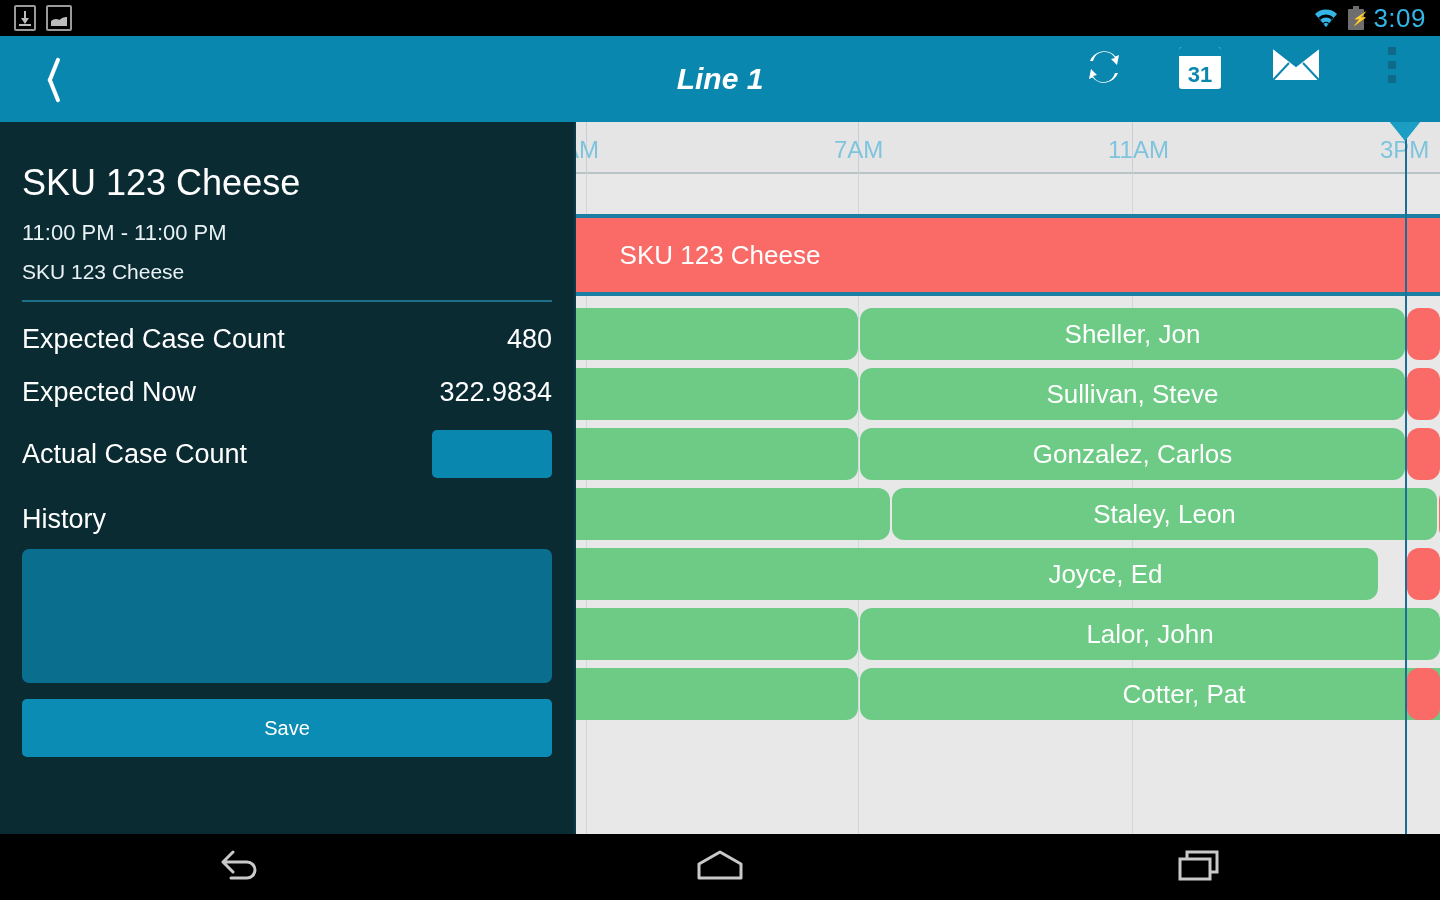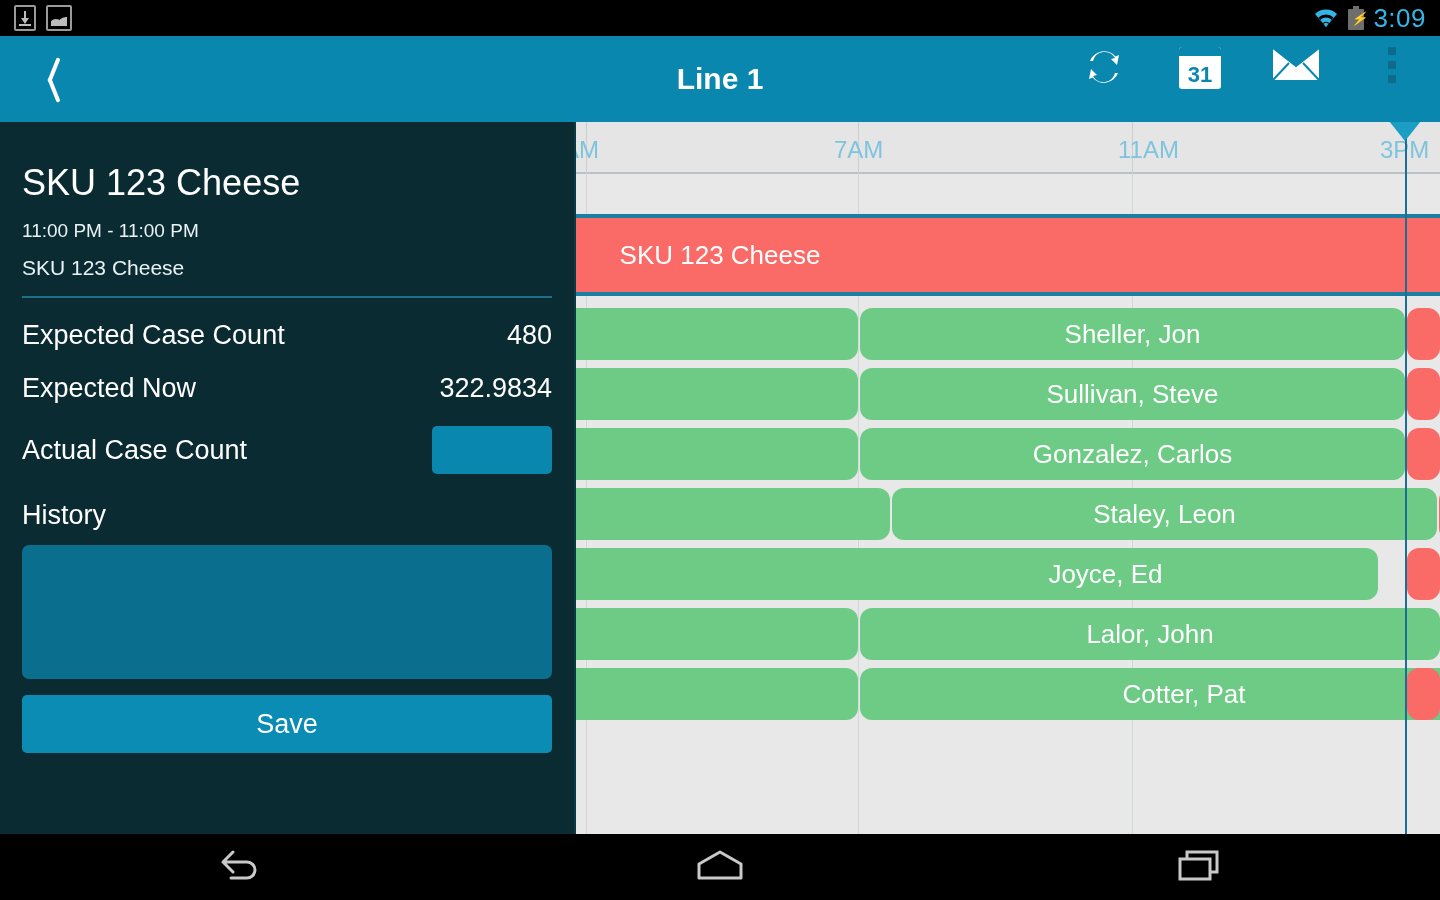--- a/index.html
+++ b/index.html
@@ -69,21 +69,21 @@
   }
   .backbtn { width:96px; height:86px; display:flex; align-items:center; justify-content:center; }
   .chev { width:26px; height:46px; position:relative; }
   .chev::before, .chev::after{
     content:""; position:absolute; left:12px; width:4px; height:26px; background:#fff; border-radius:2px;
   }
   .chev::before{ top:0; transform:rotate(22deg); transform-origin:bottom center;}
   .chev::after{ top:22px; transform:rotate(-22deg); transform-origin:top center;}
   .ab-title {
     position:absolute; left:0; right:0; text-align:center;
-    color:#fff; font-size:30px; font-weight:bold; pointer-events:none;
+    color:#fff; font-size:30px; font-weight:bold; pointer-events:none;font-style:italic;
   }
   .ab-actions{ margin-left:auto; display:flex; align-items:center; }
   .ab-btn{ width:96px; height:64px; display:flex; align-items:flex-start; justify-content:center; }
   .ico-sync{ width:40px; height:40px; }
   .ico-cal{
     width:42px; height:42px; background:#fff; border-radius:3px; position:relative;
     display:flex; align-items:flex-end; justify-content:center; padding-bottom:3px;
   }
   .ico-cal .top{ position:absolute; left:0; right:0; top:0; height:9px; background:#0a87ae; border-radius:3px 3px 0 0;}
   .ico-cal .num{ color:#0a87ae; font-size:22px; font-weight:bold; line-height:1; }
@@ -127,21 +127,21 @@
   .row-sku{ border-top:4px solid #1b7fa4; border-bottom:4px solid #1b7fa4; }
   .row-sku .block{ border-radius:0; }
 
   
   .panel{
     position:absolute; left:0; top:122px; width:576px; height:712px;
     background:#0b2b33; z-index:20; padding:22px 22px 0 22px;
     border-right:2px solid #0a3a45;
   }
   .p-title{ color:#fff; font-size:36px; margin-top:18px; }
-  .p-time{ color:#e9f2f4; font-size:19px; margin-top:16px; }
+  .p-time{ color:#e9f2f4; font-size:22px; margin-top:16px; }
   .p-sub{ color:#e9f2f4; font-size:21px; margin-top:14px; }
   .p-rule{ height:2px; background:#1f6f89; margin-top:16px; }
   .p-row{
     display:flex; align-items:center; justify-content:space-between;
     margin-top:22px; color:#fff; font-size:27px;gap:36px;
   }
   .p-row .lab{ color:#fff; }
   .p-row .val{ color:#fff; }
   .count-input{
     width:120px; height:48px; background:#0a87ae; border-radius:5px; border:none;
@@ -151,21 +151,21 @@
     display:flex; align-items:center; padding:0 14px;
   }
   .notes span{ color:#7fc4dd; font-size:27px; }
   .hist-label{ color:#fff; font-size:27px; margin-top:26px; }
   .hist-box{
     margin-top:14px; width:100%; height:134px; background:#0a6f8e; border-radius:7px;
   }
   .save-btn{
     margin-top:16px; width:100%; height:58px; background:#0a8cb4; border-radius:5px;
     display:flex; align-items:center; justify-content:center;
-    color:#fff; font-size:27px; border:none;
+    color:#fff; font-size:20px; border:none;
   }
 
   
   .navbar{
     position:absolute; left:0; top:834px; width:1440px; height:66px;
     background:#000; display:flex; align-items:center; justify-content:space-around;
   }
   .nav-btn{ width:160px; height:66px; display:flex; align-items:center; justify-content:center; }
 </style>
 </head>
@@ -241,21 +241,21 @@
   </div>
 
   <div class="timeline">
     <div class="time-header" id="time-header">
         <div class="time-tick" style="left: 586px;"></div>
         <div class="time-tick" style="left: 858px;"></div>
         <div class="time-tick" style="left: 1132px;"></div>
         <div class="time-tick" style="left: 1405px;"></div>
         <div class="time-label" style="left: 563px;">AM</div>
         <div class="time-label" style="left: 834px;">7AM</div>
-        <div class="time-label" style="left: 1108px; margin-left: 10px;">11AM</div>
+        <div class="time-label" style="left: 1108px;">11AM</div>
         <div class="time-label" style="left: 1380px;">3PM</div>
       </div>
     <div class="rows" id="timeline-rows">
         <div style="position: absolute; top: 0px; width: 1px; height: 660px; background: rgb(207, 216, 218); left: 586px;"></div>
         <div style="position: absolute; top: 0px; width: 1px; height: 660px; background: rgb(207, 216, 218); left: 858px;"></div>
         <div style="position: absolute; top: 0px; width: 1px; height: 660px; background: rgb(207, 216, 218); left: 1132px;"></div>
         <div style="position: absolute; top: 0px; width: 1px; height: 660px; background: rgb(207, 216, 218); left: 1405px;"></div>
         <div class="trow row-sku" style="top: 40px; height: 82px;">
           <div class="block red" style="left: 0px; width: 1440px;">SKU 123 Cheese</div>
         </div>

